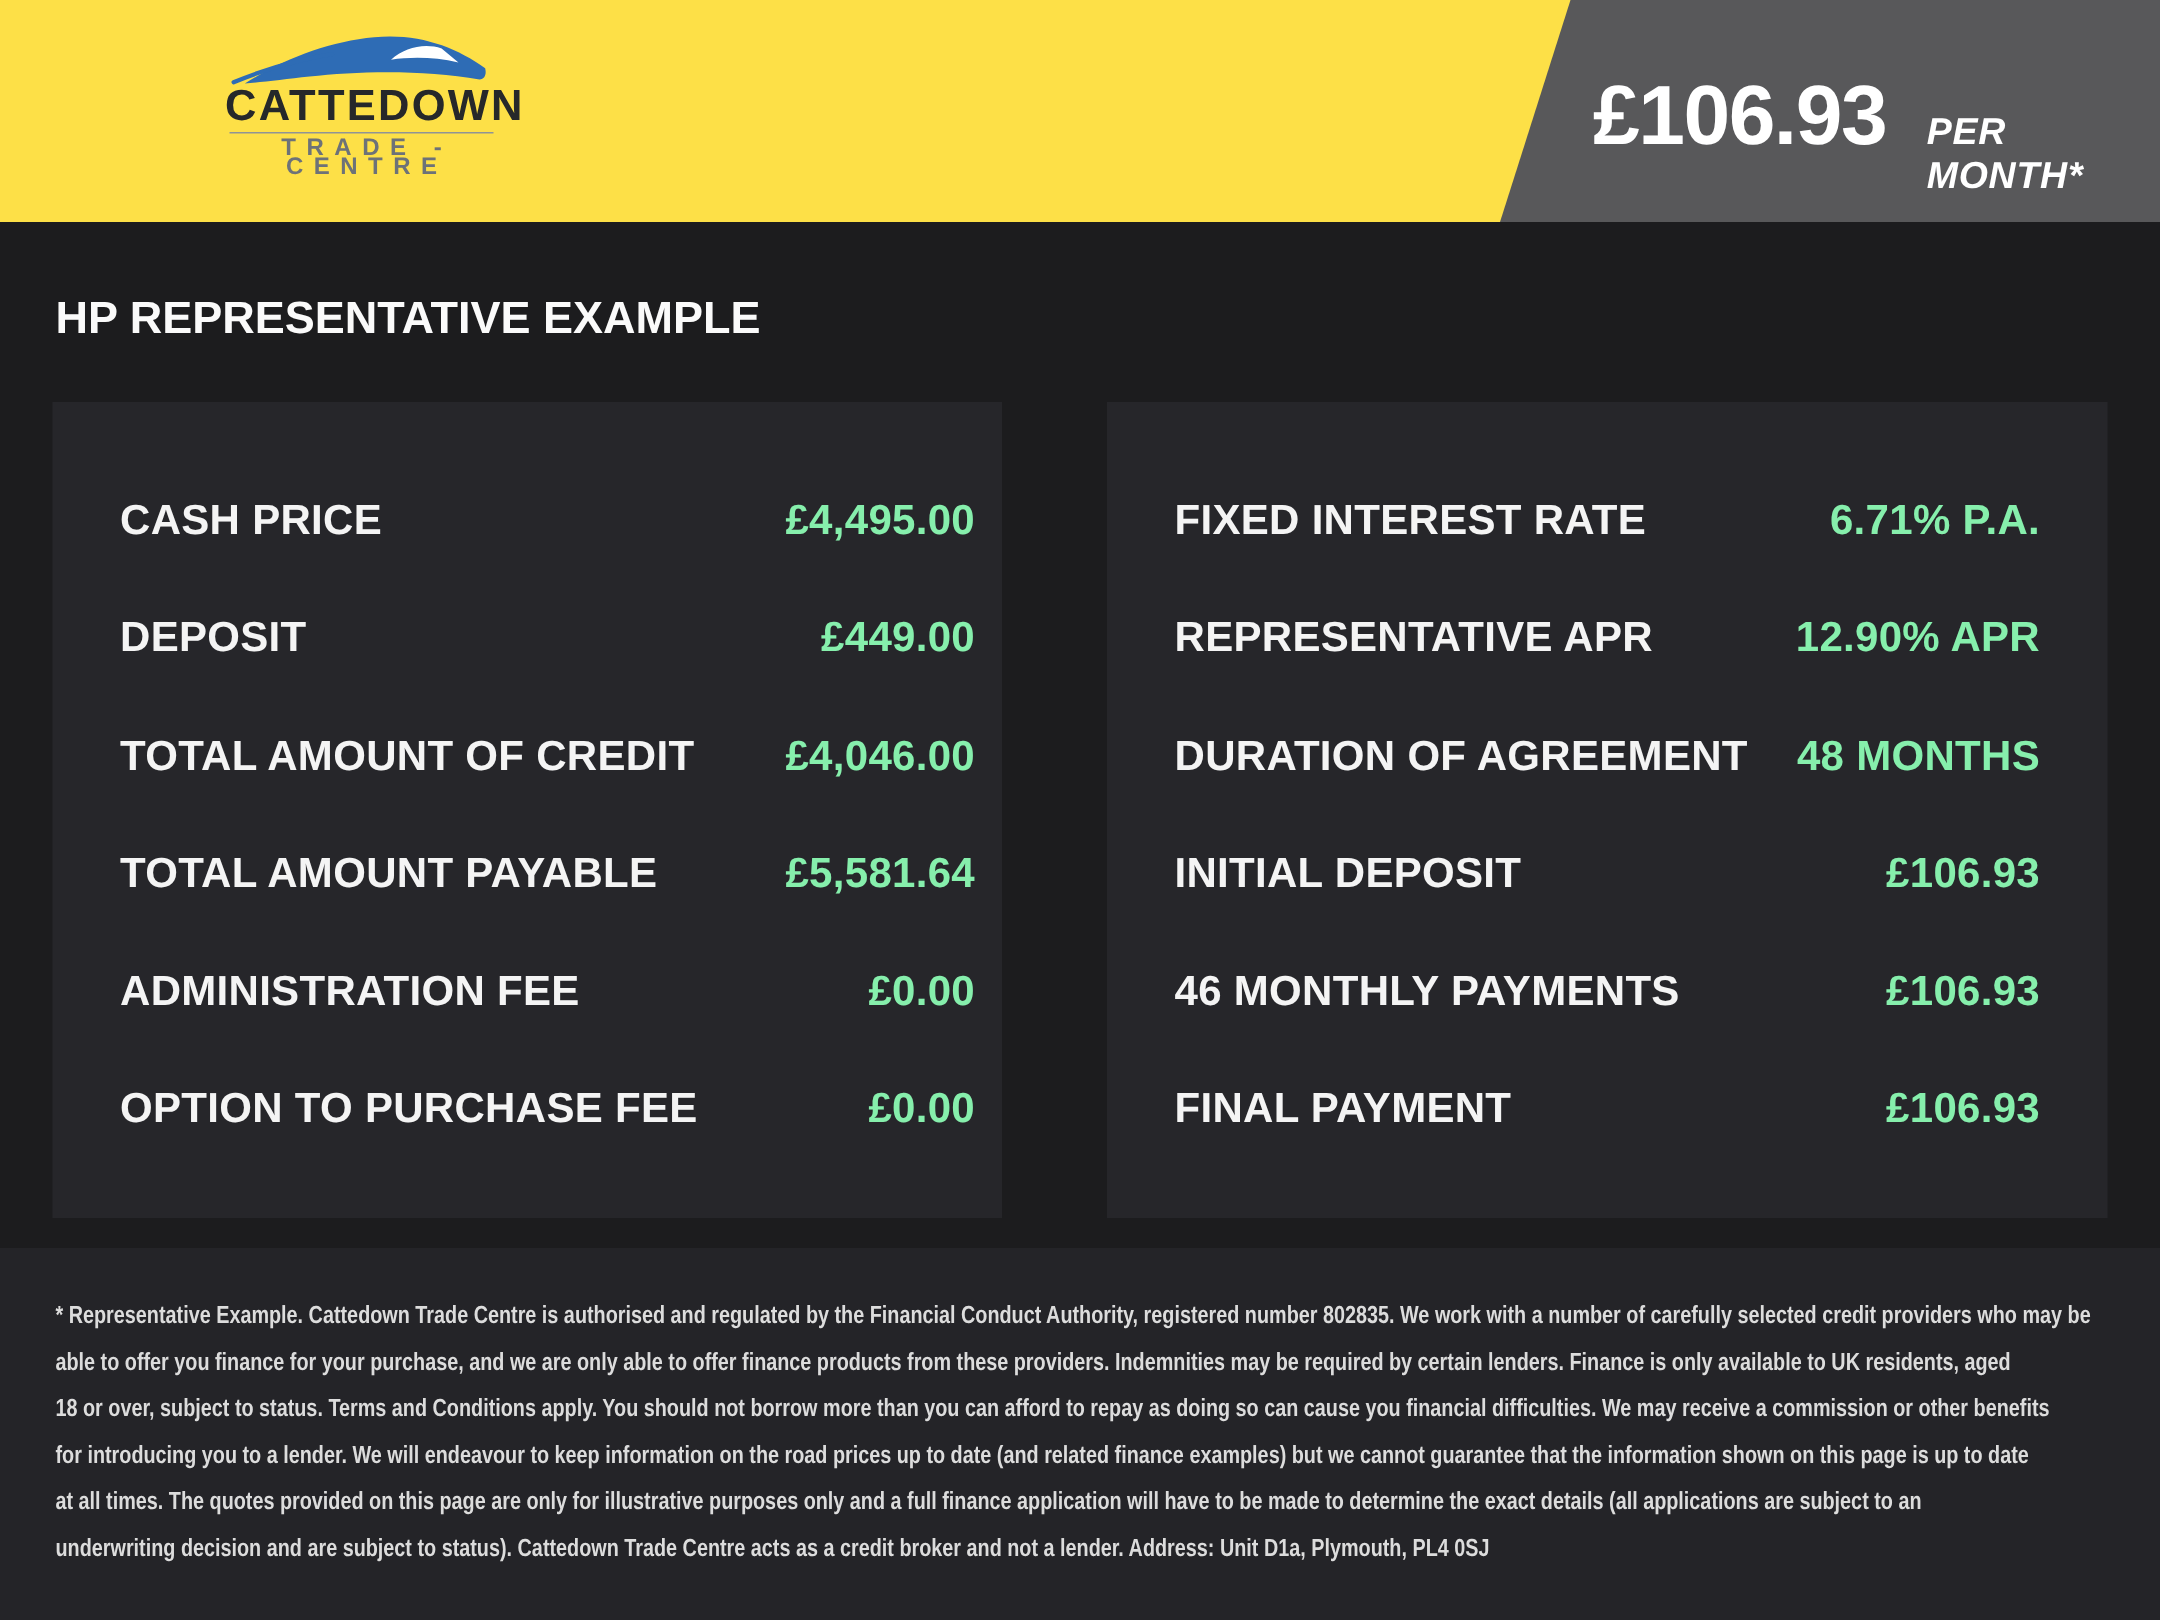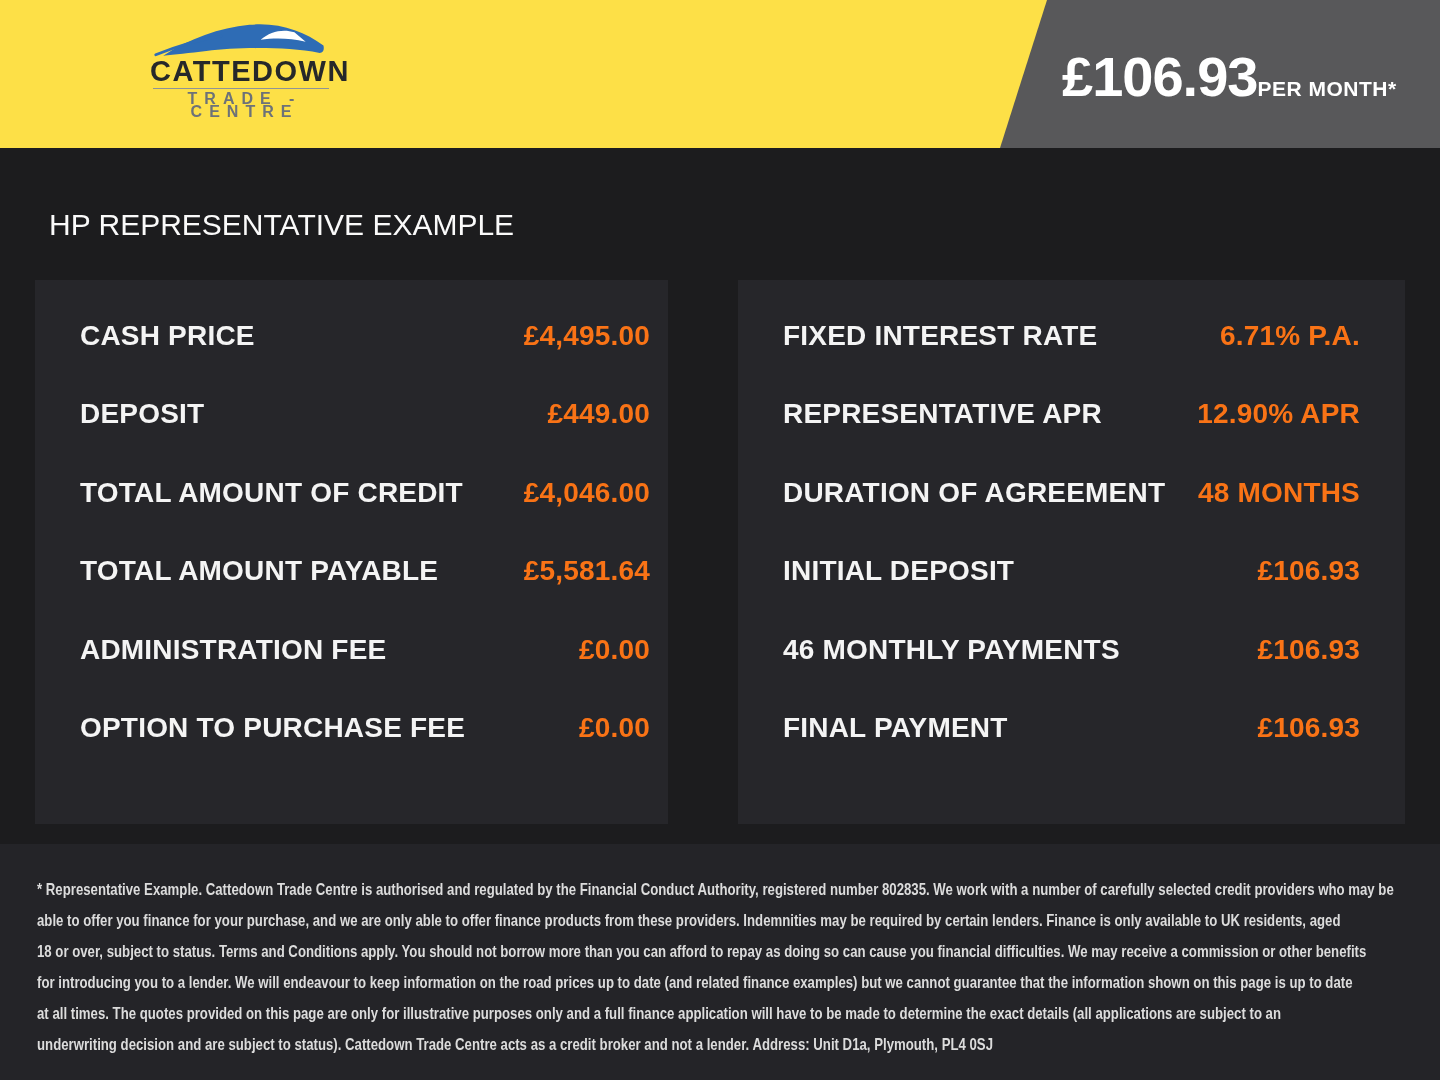--- a/index.html
+++ b/index.html
@@ -25,43 +25,43 @@
   }
 
   .price-banner {
     position:absolute; top:0; right:0; width:440px; height:148px;
     background:#58585a;
     clip-path:polygon(47px 0, 100% 0, 100% 100%, 0 100%);
     display:flex; align-items:baseline;
     padding:44px 0 0 62px; box-sizing:border-box; color:#ffffff;
   }
   .banner-amount { font-size:56px; font-weight:bold; letter-spacing:-1px; }
-  .banner-period { font-size:21px; font-weight:bold; margin-left:0; letter-spacing:0.5px; }
+  .banner-period { font-size:25px; font-weight:bold; margin-left:27px; letter-spacing:0.5px;font-style:italic; }
 
   
   .main-section { height:684px; background:#1c1c1e; }
   .page-title {
-    margin:12px; padding:47px 0 0 37px;
-    font-size:30px; line-height:35px; font-weight:normal; color:#fafafa;
+    margin:0; padding:47px 0 0 37px;
+    font-size:30px; line-height:35px; font-weight:bold; color:#fafafa;
   }
 
   .panels { display:flex; margin:38px 35px 0 35px; }
   .panel {
     background:#26262a; height:544px; box-sizing:border-box;
     display:flex; flex-direction:column; justify-content:center;
     padding:6px 18px 0 45px;
   }
   .panel-left  { width:633px; margin-right:70px; }
   .panel-right { width:667px; padding-right:45px; }
 
   .finance-row {
-    height:78.5px; display:flex; justify-content:space-between; align-items:flex-start;
+    height:78.5px; display:flex; justify-content:space-between; align-items:center;
   }
   .row-label { font-size:28px; font-weight:bold; color:#f4f4f4; letter-spacing:0.2px; }
-  .row-value { font-size:28px; font-weight:bold; color:#f97316; letter-spacing:0.2px; }
+  .row-value { font-size:28px; font-weight:bold; color:#86efac; letter-spacing:0.2px; }
 
   
   .footer {
     height:248px; background:#242428; box-sizing:border-box;
     padding:30px 0 0 37px;
   }
   .disclaimer-line {
     font-size:16.5px; font-weight:bold; color:#dcdcdc;
     line-height:31px; white-space:nowrap;
     transform:scaleX(0.8); transform-origin:0 50%;

